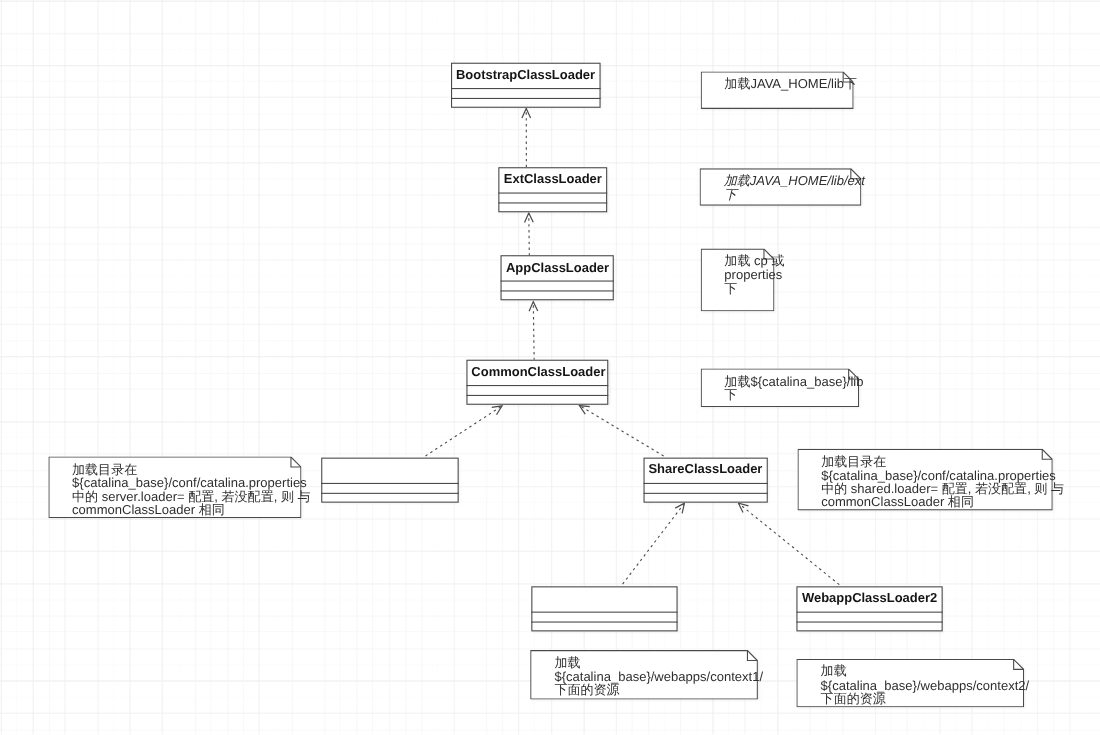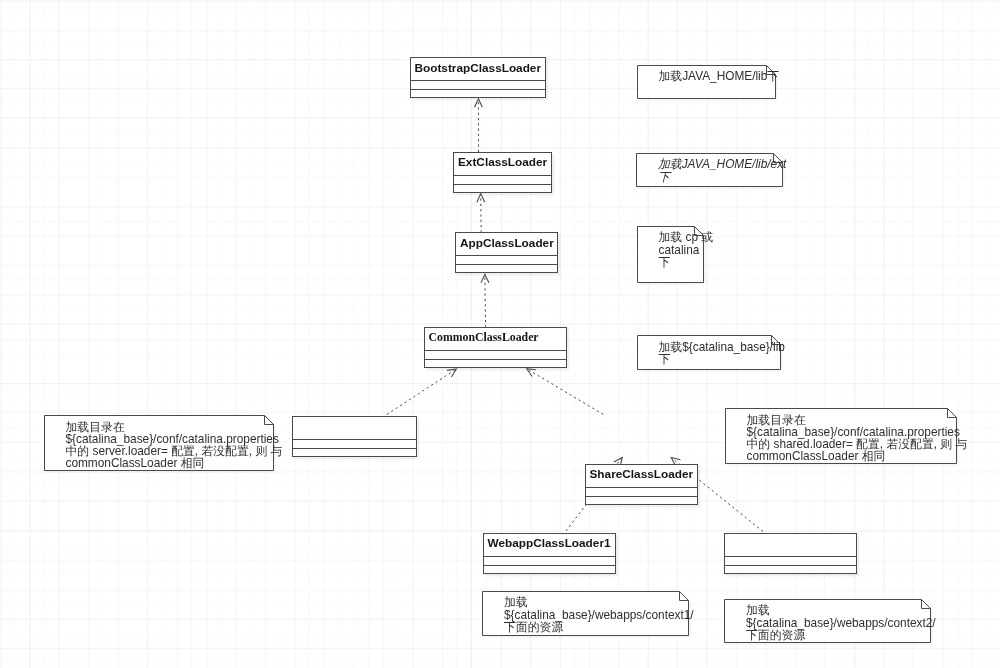--- a/index.html
+++ b/index.html
@@ -184,45 +184,45 @@
         <div class="title">ExtClassLoader</div>
         <div class="sep" style="top:23px"></div>
         <div class="sep" style="top:32px"></div>
       </div>
       <div class="uml" style="left: 431px; top: 232px; width: 103px; height: 41px; margin-left: 24px;">
         <div class="umlbox"></div>
         <div class="title">AppClassLoader</div>
         <div class="sep" style="top:23px"></div>
         <div class="sep" style="top:32px"></div>
       </div>
-      <div class="uml" style="left: 423.5px; top: 327px; width: 143px; height: 41px; font-family: Liberation Serif, serif;">
+      <div class="uml" style="left: 423.5px; top: 327px; width: 129px; height: 41px;">
         <div class="umlbox"></div>
         <div class="title">CommonClassLoader</div>
         <div class="sep" style="top:23px"></div>
         <div class="sep" style="top:32px"></div>
       </div>
       <div class="uml" style="left: 292px; top: 415.5px; width: 125px; height: 41px;">
         <div class="umlbox"></div>
         <div class="sep" style="top:23px"></div>
         <div class="sep" style="top:32px"></div>
       </div>
-      <div class="uml" style="left: 584.5px; top: 415.5px; width: 113px; height: 41px; margin-top: 48px;">
+      <div class="uml" style="left: 584.5px; top: 415.5px; width: 113px; height: 41px;">
         <div class="umlbox"></div>
         <div class="title">ShareClassLoader</div>
         <div class="sep" style="top:23px"></div>
         <div class="sep" style="top:32px"></div>
       </div>
       <div class="uml" style="left: 482.5px; top: 532.5px; width: 133px; height: 41px;">
         <div class="umlbox"></div>
-        <div class="title">WebappClassLoader1</div>
         <div class="sep" style="top:23px"></div>
         <div class="sep" style="top:32px"></div>
       </div>
       <div class="uml" style="left: 724px; top: 532.5px; width: 133px; height: 41px;">
         <div class="umlbox"></div>
+        <div class="title">WebappClassLoader2</div>
         <div class="sep" style="top:23px"></div>
         <div class="sep" style="top:32px"></div>
       </div>
     </div>
   <div id="notes">
       <div class="note" style="left: 636.5px; top: 64.5px; width: 139px; height: 34px;">
         <svg class="nbody" width="139" height="34">
           <path d="M0.5,0.5 H129.5 L138.5,9.5 V33.5 H0.5 Z" fill="#ffffff" stroke="#4a4a4a" stroke-width="1"></path>
           <path d="M129.5,0.5 V9.5 H138.5" fill="none" stroke="#4a4a4a" stroke-width="1"></path>
         </svg>
@@ -235,21 +235,21 @@
         </svg>
         <div class="ntext">加载JAVA_HOME/lib/ext
 下</div>
       </div>
       <div class="note" style="left: 636.5px; top: 225.5px; width: 67px; height: 57px;">
         <svg class="nbody" width="67" height="57">
           <path d="M0.5,0.5 H57.5 L66.5,9.5 V56.5 H0.5 Z" fill="#ffffff" stroke="#4a4a4a" stroke-width="1"></path>
           <path d="M57.5,0.5 V9.5 H66.5" fill="none" stroke="#4a4a4a" stroke-width="1"></path>
         </svg>
         <div class="ntext">加载 cp 或
-catalina
+properties
 下</div>
       </div>
       <div class="note" style="left: 636.5px; top: 335px; width: 144px; height: 34px;">
         <svg class="nbody" width="144" height="35">
           <path d="M0.5,0.5 H134.5 L143.5,9.5 V34.5 H0.5 Z" fill="#ffffff" stroke="#4a4a4a" stroke-width="1"></path>
           <path d="M134.5,0.5 V9.5 H143.5" fill="none" stroke="#4a4a4a" stroke-width="1"></path>
         </svg>
         <div class="ntext">加载${catalina_base}/lib
 下</div>
       </div>

